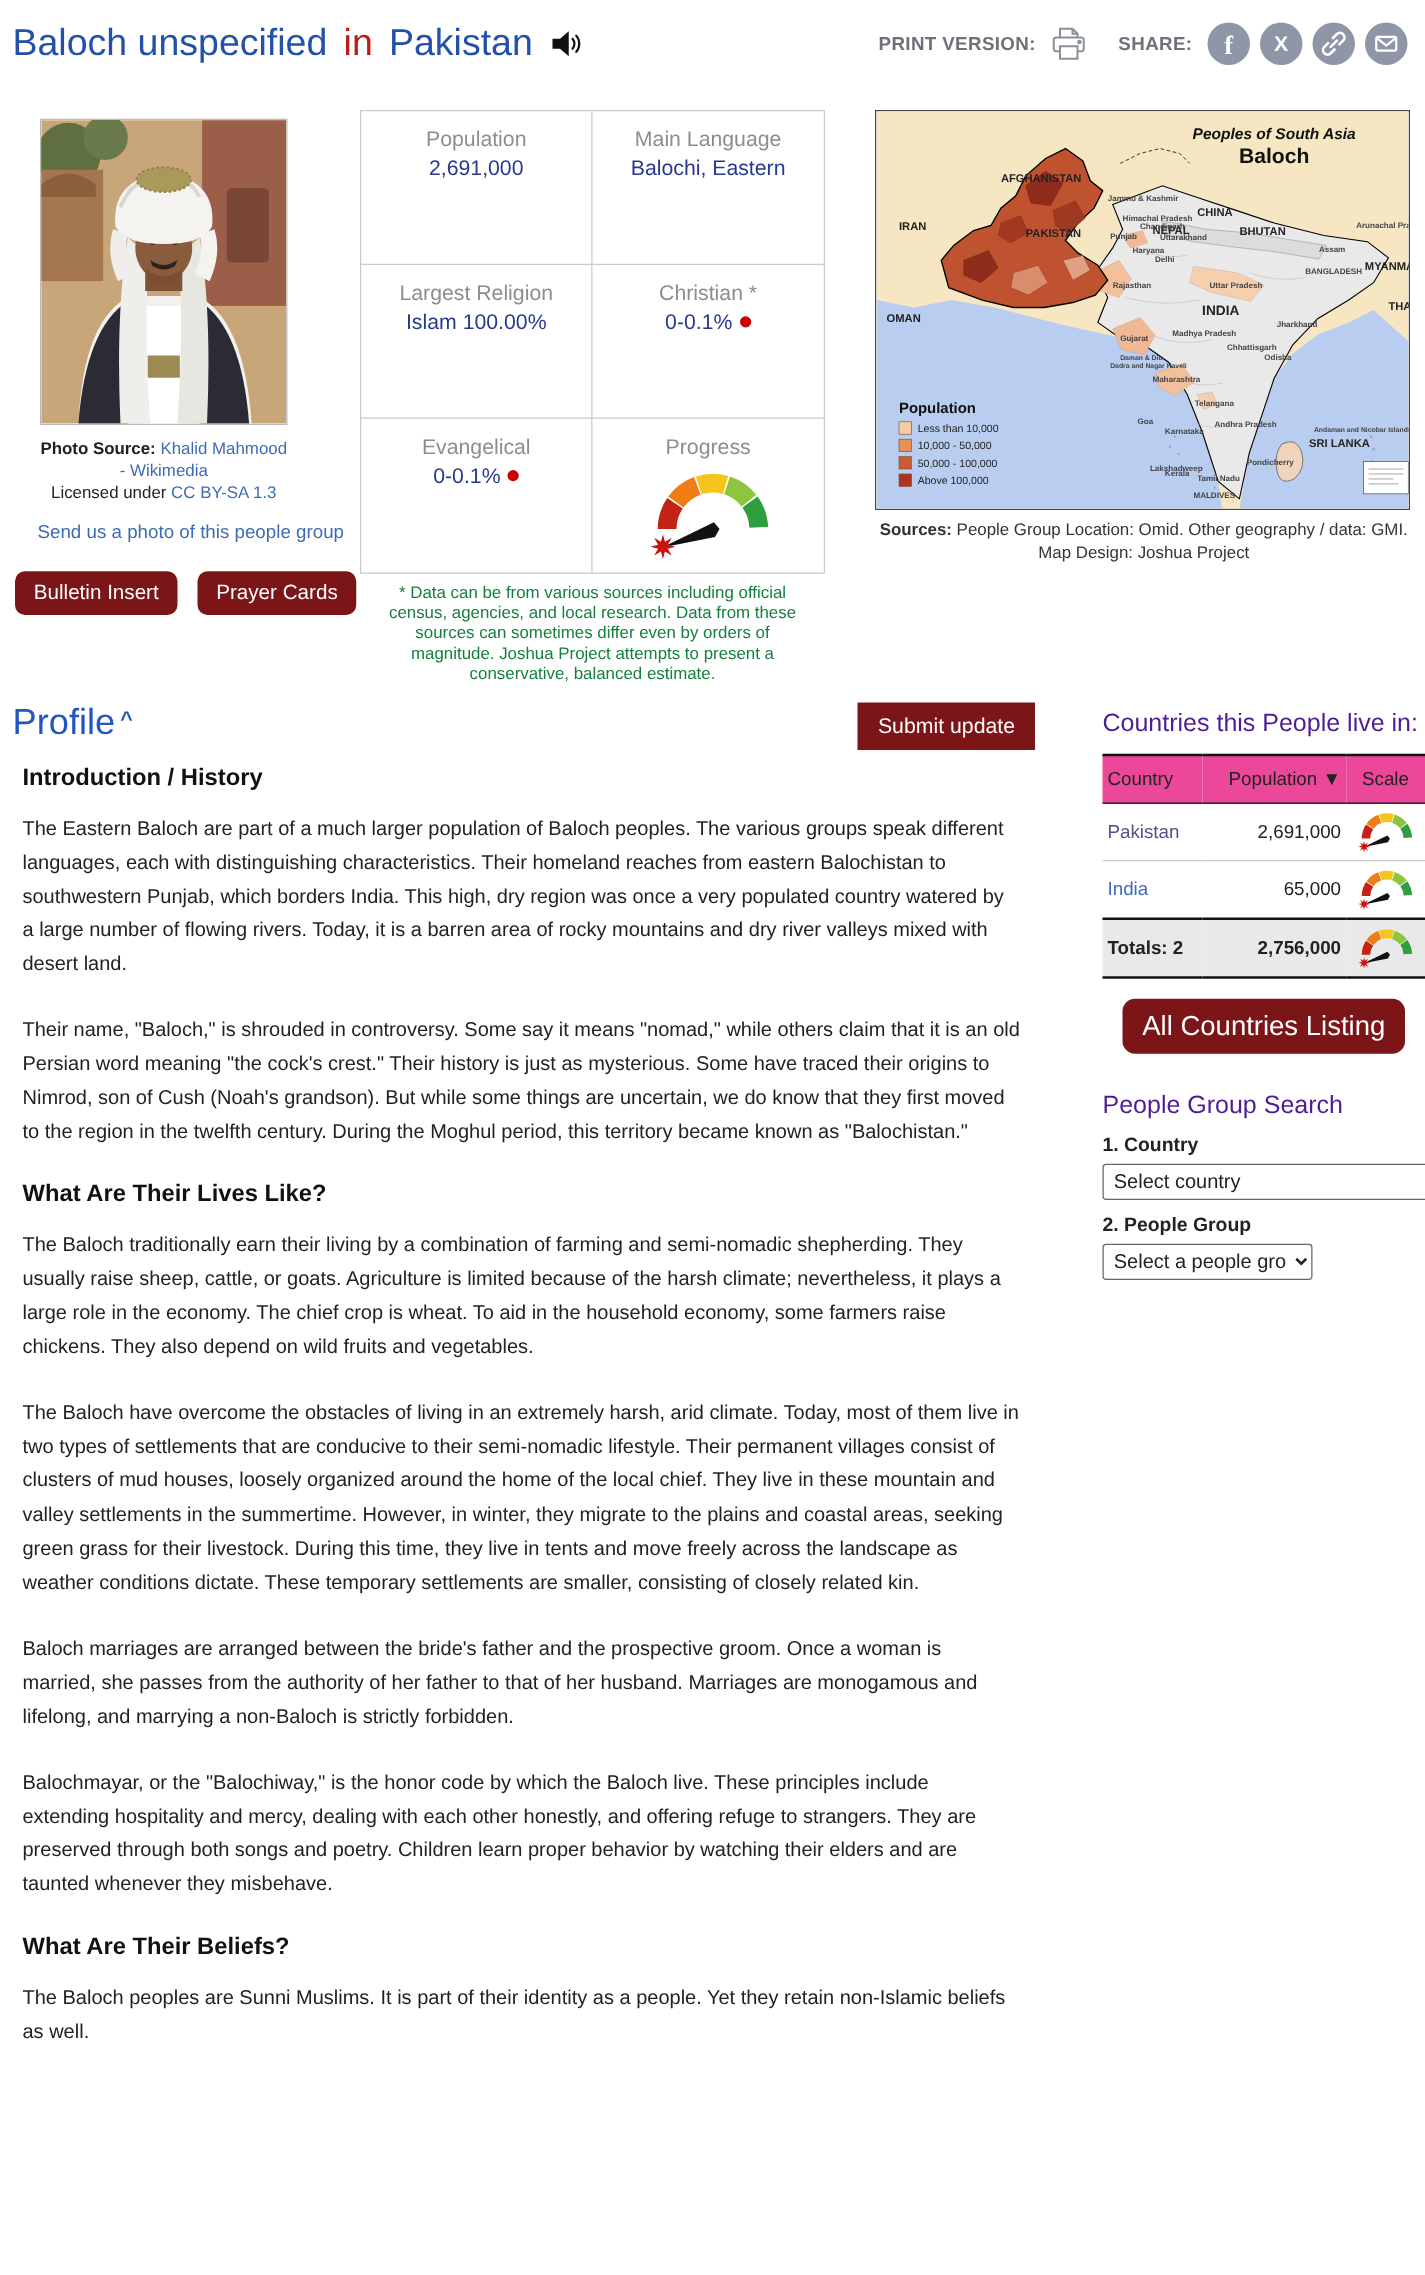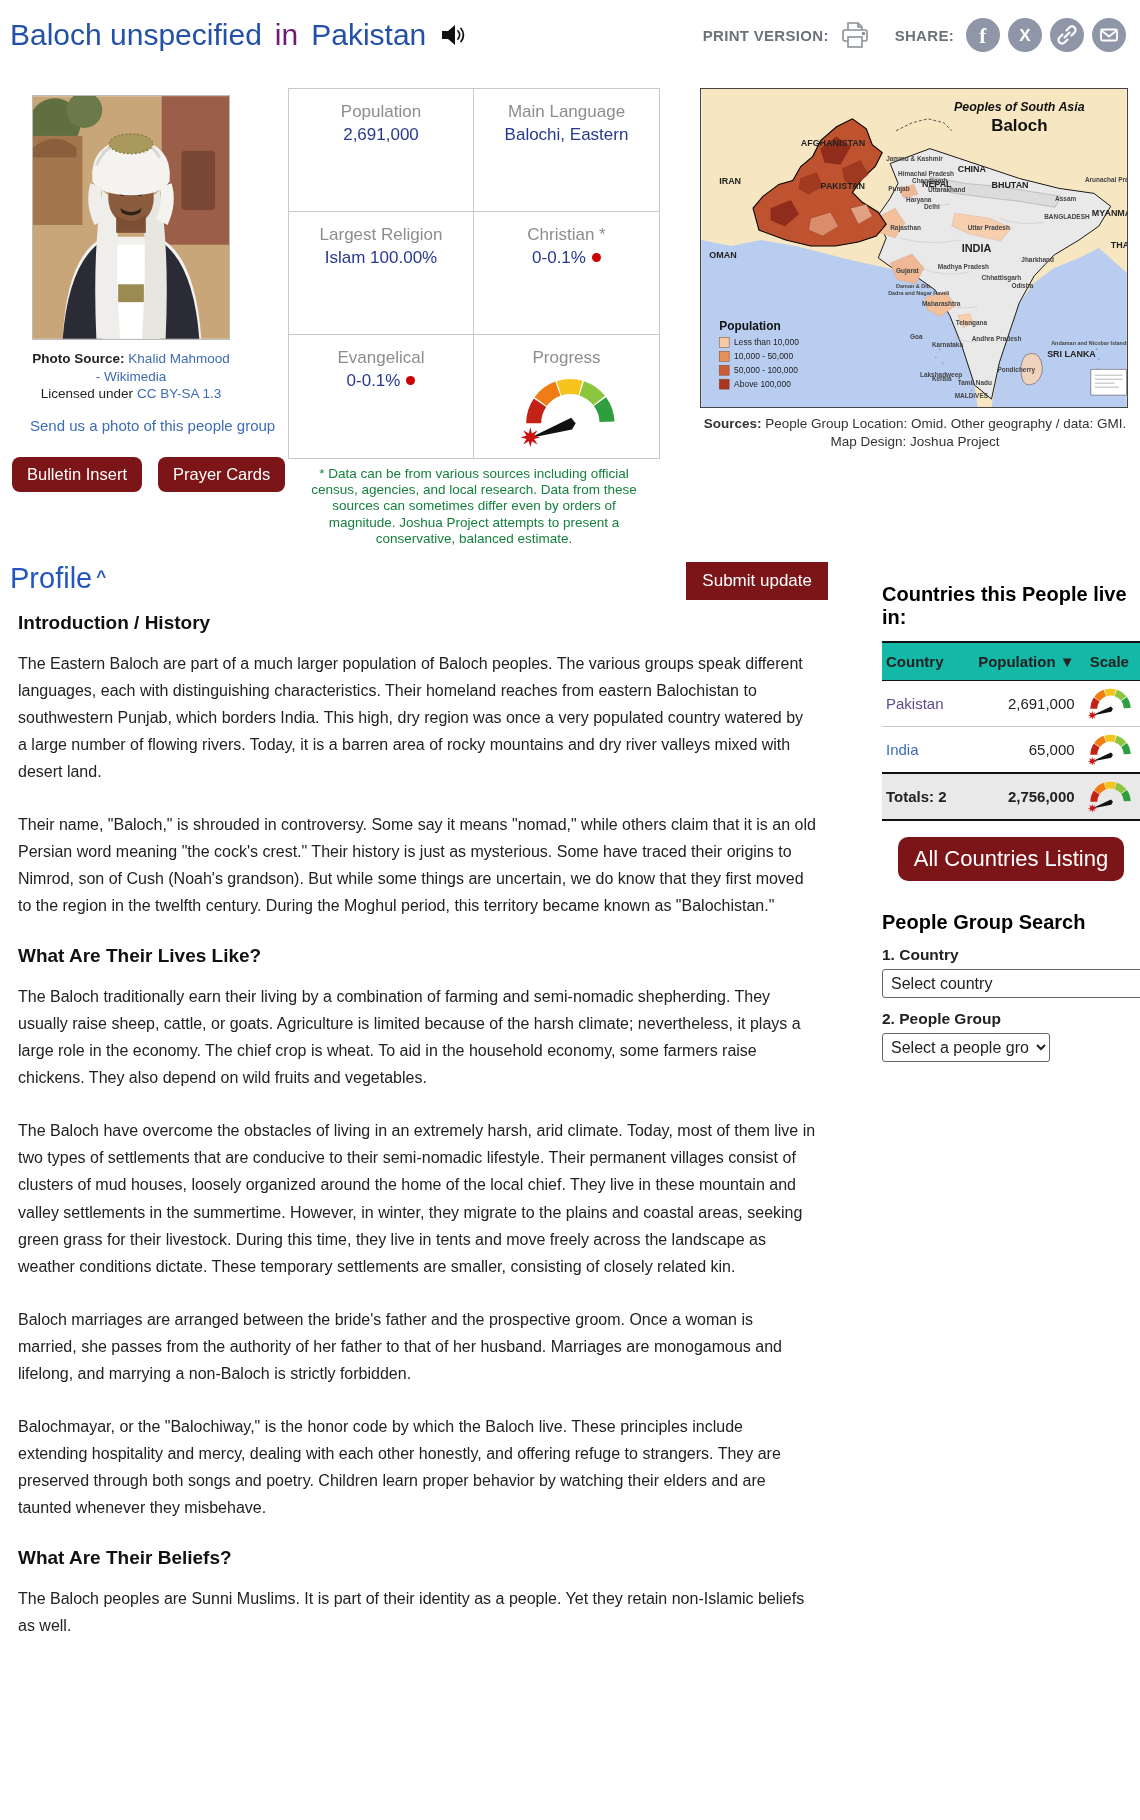--- a/index.html
+++ b/index.html
@@ -8,21 +8,21 @@
   }
   *{box-sizing:border-box}
   html,body{margin:0;padding:0}
   body{width:1140px;height:1820px;overflow:hidden;background:#fff;
        font-family:"Liberation Sans",sans-serif;color:#222;position:relative}
 
   
   .site-header{display:flex;justify-content:space-between;align-items:center;
                padding:12px 14px 4px 10px;height:62px}
   .page-title{font-size:30px;color:var(--titleblue);display:flex;align-items:center;gap:9px;white-space:nowrap}
-  .page-title .conn{color:#701a75;margin:0 4px}
+  .page-title .conn{color:#b91c1c;margin:0 4px}
   .audio-btn{margin-left:6px;cursor:pointer;display:inline-flex}
   .header-tools{display:flex;align-items:center;gap:10px;color:#6d7278;font-size:15px;letter-spacing:.3px}
   .tool-label{font-weight:bold;color:#6d7278}
   .share-circles{display:flex;gap:8px;margin-left:2px}
   .circle-ic{width:34px;height:34px;border-radius:50%;background:#8e96a8;display:flex;
              align-items:center;justify-content:center;cursor:pointer}
   .circle-ic svg{display:block}
   .print-ic{cursor:pointer;display:inline-flex;margin-right:14px}
 
   
@@ -66,24 +66,24 @@
 
   .profile-bar{display:flex;justify-content:space-between;align-items:flex-start;margin:2px 0 6px}
   .profile-title{font-size:29px;color:#2456c0;cursor:pointer}
   .profile-title .caret{font-size:17px;font-weight:bold;vertical-align:6px;margin-left:4px}
   .submit-btn{background:var(--maroon);color:#fff;border:none;border-radius:0;font-size:17px;
               padding:9px 16px;cursor:pointer;margin-right:-12px}
   .block-heading{font-size:19px;font-weight:bold;color:#111;margin:12px 0 5px;padding-left:8px}
   .body-text{font-size:16px;line-height:1.69;color:var(--bodytext);margin:16px 0 26px;padding-left:8px}
 
   
-  .panel-heading{font-size:20px;font-weight:bold;color:#000000;margin:23px 0 12px}
+  .panel-heading{font-size:20px;font-weight:normal;color:#4c1d95;margin:8px 0 12px}
   .countries-table{width:100%;border-collapse:collapse;font-size:15px}
-  .countries-table th{background:#14b8a6;border-top:2px solid #111;border-bottom:1px solid #111;
-                      padding:10px 4px;text-align:left;font-weight:bold}
+  .countries-table th{background:#ec4899;border-top:2px solid #111;border-bottom:1px solid #111;
+                      padding:10px 4px;text-align:left;font-weight:normal}
   .countries-table th.c-pop{text-align:right}
   .countries-table th.c-scale{text-align:center}
   .countries-table td{padding:5px 4px;border-bottom:1px solid #ccc;vertical-align:middle}
   .countries-table td.c-pop{text-align:right}
   .countries-table td.c-scale{text-align:center}
   .countries-table tr.totals td{background:#e9e9e9;border-top:2px solid #111;border-bottom:2px solid #111;font-weight:bold}
   a.country-link{color:var(--link);text-decoration:none;cursor:pointer}
   a.country-visited{color:var(--visited)}
   .gauge-sm{width:46px;height:35px;display:block;margin:0 auto}
   .all-countries-wrap{text-align:center;margin-top:16px}

